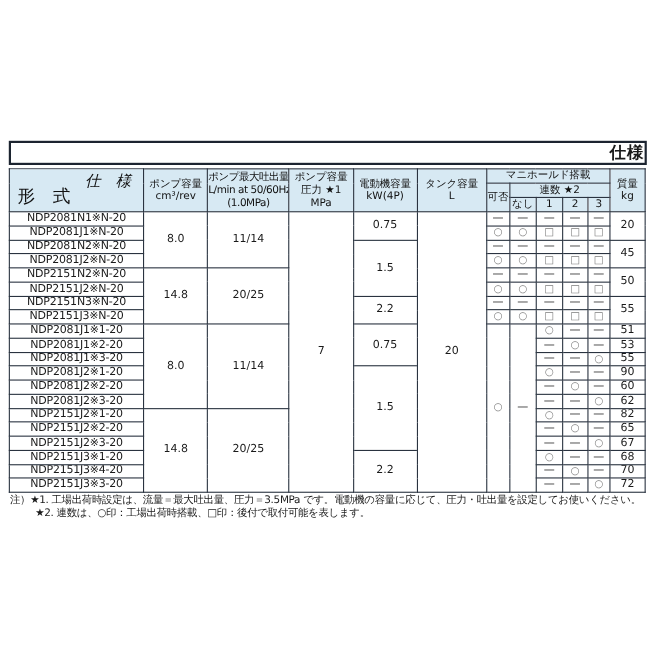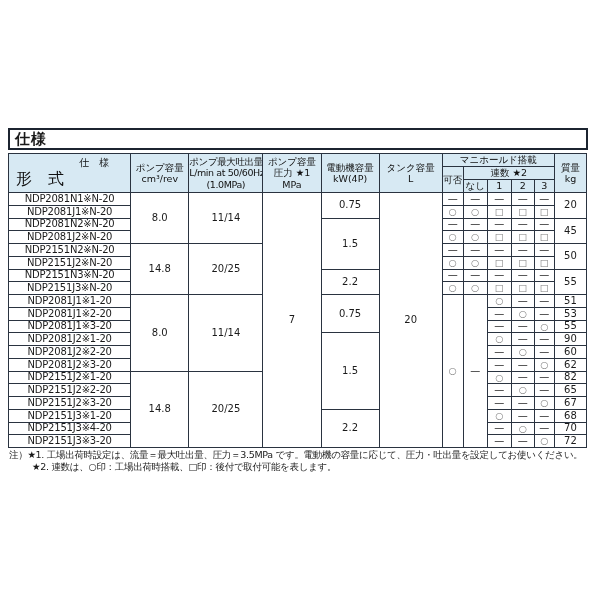--- a/index.html
+++ b/index.html
@@ -7,21 +7,21 @@
     width:600px; height:600px; background:#ffffff;
     font-family:"DejaVu Sans","Liberation Sans",sans-serif;
     color:#1a1a1a;
     -webkit-font-smoothing:antialiased;
   }
   .page { position:relative; width:600px; height:600px; overflow:hidden; }
 
   
   .title-box {
     position:absolute; left:8px; top:128px; width:576px; height:18px;
-    border:2px solid #1c2430; background:#ffffff;
+    border:2px solid #1c2430; background:#ffffff;text-align:right;
   }
   .title-text {
     font-weight:bold; font-size:15px; line-height:18px; padding-left:5px;
     letter-spacing:1px; white-space:nowrap;
   }
 
   
   table.spec {
     position:absolute; left:8px; top:153px;
     width:579px; height:295px;
@@ -47,21 +47,21 @@
   
   .diag {
     position:relative;
     background:
       linear-gradient(to bottom right,
         rgba(0,0,0,0) calc(50% - 0.6px),
         #2a3340 calc(50% - 0.6px) calc(50% + 0.6px),
         rgba(0,0,0,0) calc(50% + 0.6px)),
       #d7e9f3;
   }
-  .diag .top-lbl    { position:absolute; top:3px; right:21px; font-size:10px; }
+  .diag .top-lbl    { position:absolute; top:3px; right:11px; font-size:14px;font-style:italic; }
   .diag .bottom-lbl { position:absolute; bottom:3px; left:7px; font-size:16px; }
 
   
   .notes {
     position:absolute; left:9px; top:449px; width:590px;
     font-size:9.5px; line-height:11.8px; letter-spacing:-0.3px;
     white-space:nowrap;
   }
   .note-line { display:flex; }
   .note-prefix { flex:0 0 auto; }

